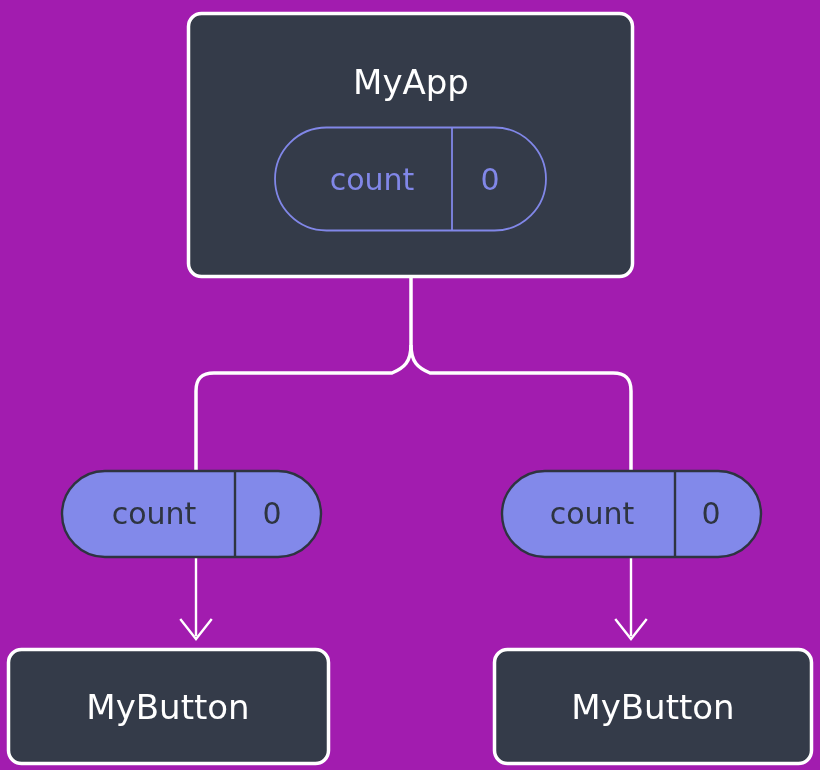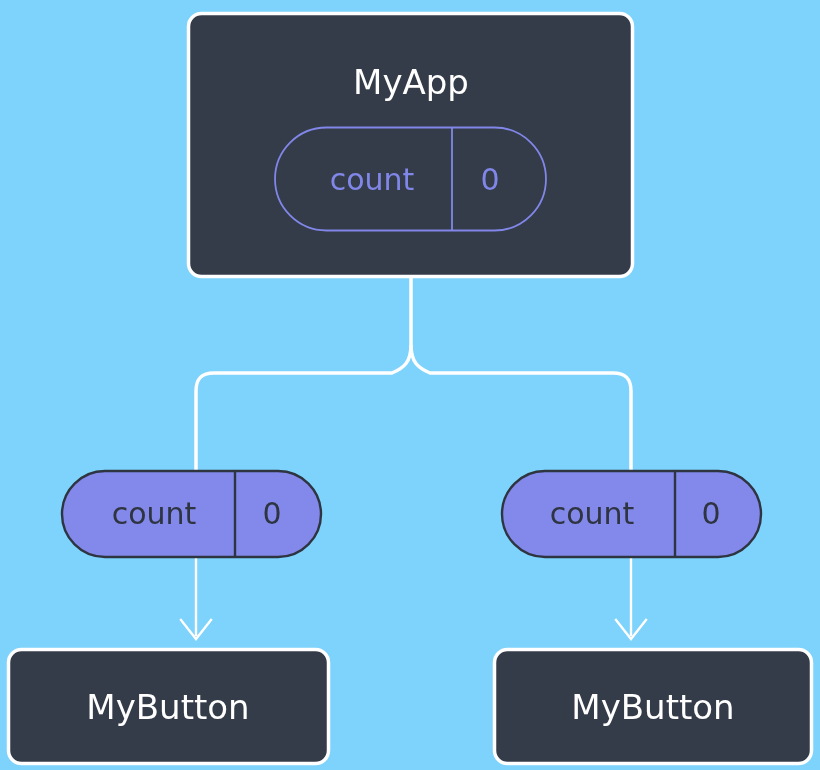--- a/index.html
+++ b/index.html
@@ -10,21 +10,21 @@
   body {
     width: 820px;
     height: 770px;
     overflow: hidden;
     font-family: "DejaVu Sans", sans-serif;
   }
   #canvas {
     position: relative;
     width: 820px;
     height: 770px;
-    background: #7dd3fc;
+    background: #a21caf;
   }
   svg.diagram {
     position: absolute;
     left: 0;
     top: 0;
     width: 820px;
     height: 770px;
     display: block;
   }
   .node-label {

